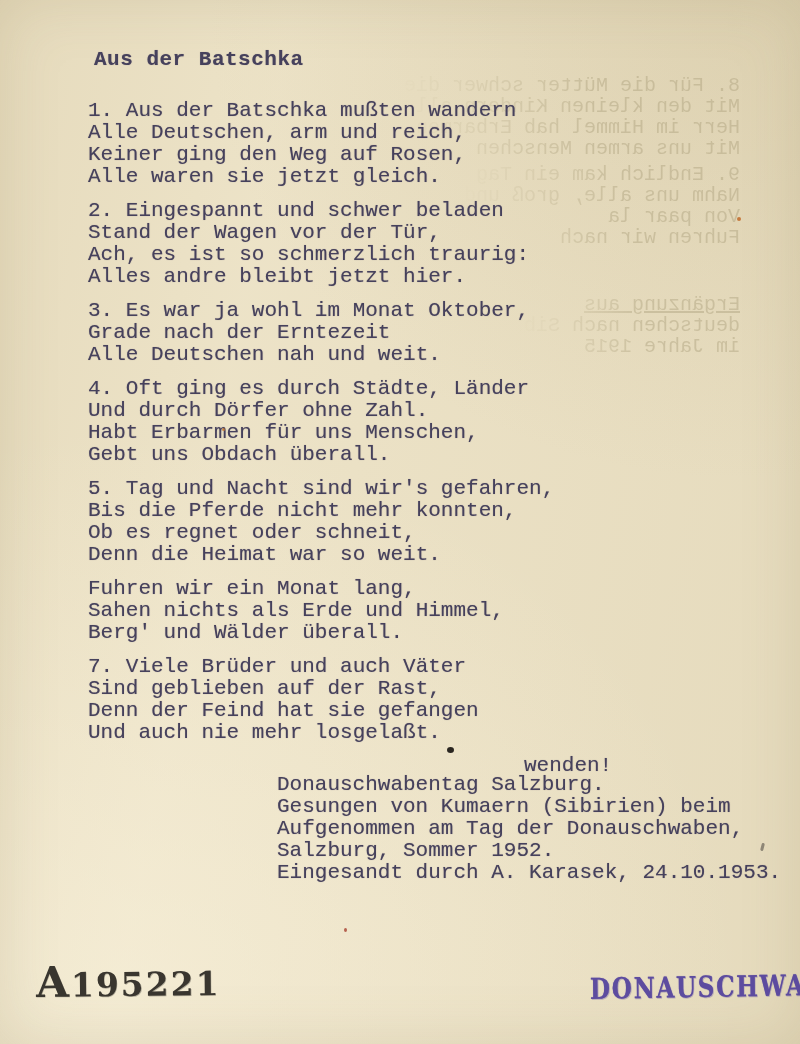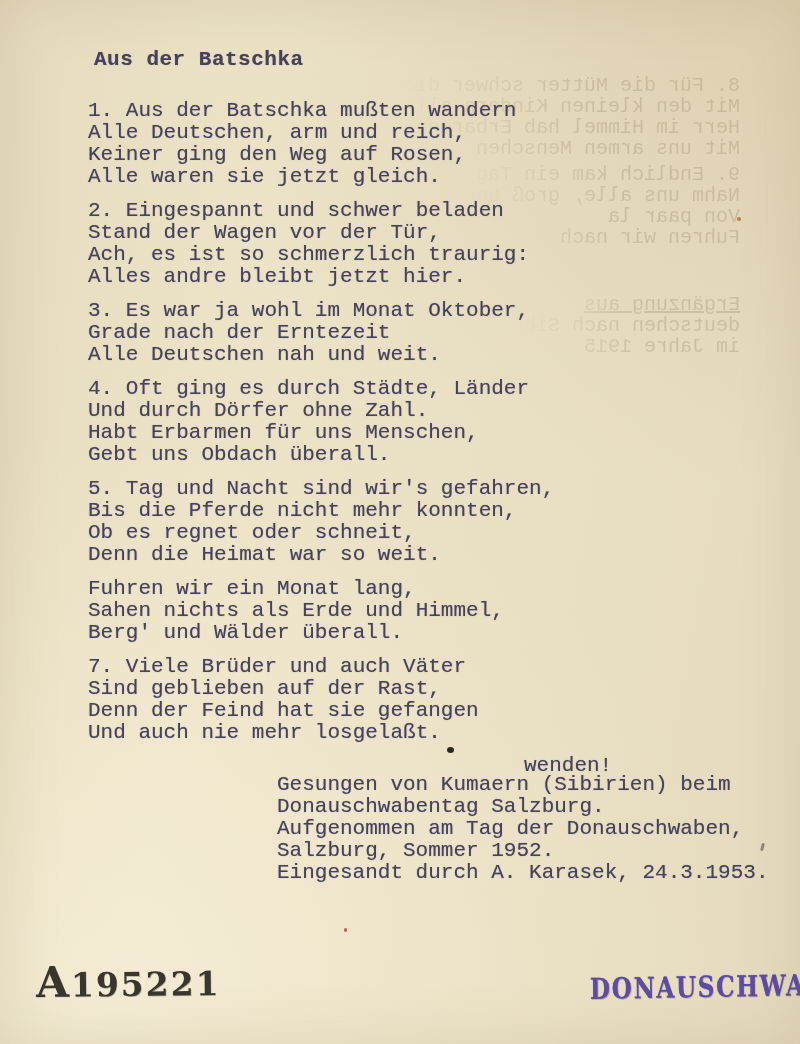--- a/index.html
+++ b/index.html
@@ -140,25 +140,25 @@
       <div class="line">7. Viele Brüder und auch Väter</div>
       <div class="line">Sind geblieben auf der Rast,</div>
       <div class="line">Denn der Feind hat sie gefangen</div>
       <div class="line">Und auch nie mehr losgelaßt.</div>
     </div>
   </div>
 
   <div class="turn-note">wenden!</div>
 
   <div class="credits">
+    <div class="credit-line">Donauschwabentag Salzburg.</div>
     <div class="credit-line">Gesungen von Kumaern (Sibirien) beim</div>
-    <div class="credit-line">Donauschwabentag Salzburg.</div>
     <div class="credit-line">Aufgenommen am Tag der Donauschwaben,</div>
     <div class="credit-line">Salzburg, Sommer 1952.</div>
-    <div class="credit-line">Eingesandt durch A. Karasek, 24.3.1953.</div>
+    <div class="credit-line">Eingesandt durch A. Karasek, 24.10.1953.</div>
   </div>
 
   <div class="archive-stamp">A195221</div>
   <div class="org-stamp">DONAUSCHWAB-</div>
 
   <div class="speck s1"></div>
   <div class="speck s2"></div>
   <div class="speck s3"></div>
   <div class="speck s4"></div>
   <div class="speck s5"></div>

